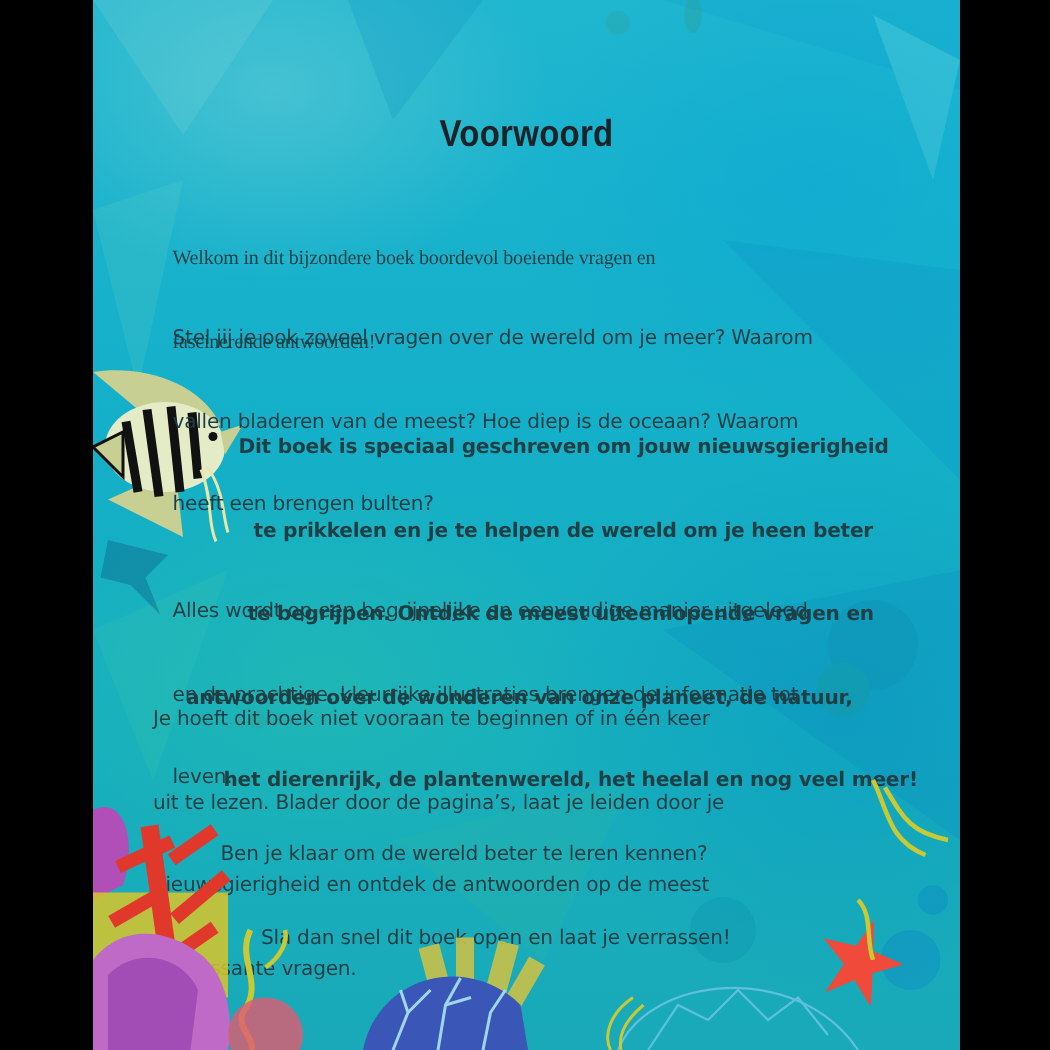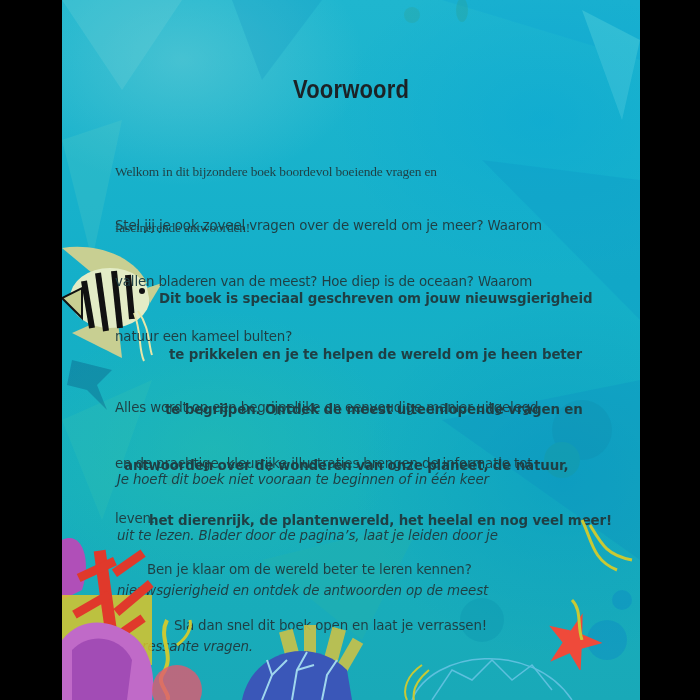--- a/index.html
+++ b/index.html
@@ -78,38 +78,38 @@
   <h1 class="title">Voorwoord</h1>
 
   <div class="para" style="left:53px;top:126px;font-family:Liberation Serif, serif;">
     <div>Welkom in dit bijzondere boek boordevol boeiende vragen en</div>
     <div>fascinerende antwoorden!</div>
   </div>
 
   <div class="para" style="left:53px;top:180px;">
     <div>Stel jij je ook zoveel vragen over de wereld om je meer? Waarom</div>
     <div>vallen bladeren van de meest? Hoe diep is de oceaan? Waarom</div>
-    <div>natuur een kameel bulten?</div>
+    <div>heeft een brengen bulten?</div>
   </div>
 
   <div class="para" style="left:0;top:253px;width:526px;font-weight:bold;">
     <div style="padding-left:97px">Dit boek is speciaal geschreven om jouw nieuwsgierigheid</div>
     <div style="padding-left:107px">te prikkelen en je te helpen de wereld om je heen beter</div>
     <div style="padding-left:103px">te begrijpen. Ontdek de meest uiteenlopende vragen en</div>
     <div style="padding-left:62px">antwoorden over de wonderen van onze planeet, de natuur,</div>
     <div style="padding-left:87px">het dierenrijk, de plantenwereld, het heelal en nog veel meer!</div>
   </div>
 
   <div class="para" style="left:53px;top:362px;">
     <div>Alles wordt op een begrijpelijke en eenvoudige manier uitgelegd</div>
     <div>en de prachtige, kleurrijke illustraties brengen de informatie tot</div>
     <div>leven.</div>
   </div>
 
-  <div class="para" style="left:55px;top:434px;font-style:italic;">
+  <div class="para" style="left:40px;top:434px;">
     <div>Je hoeft dit boek niet vooraan te beginnen of in één keer</div>
     <div>uit te lezen. Blader door de pagina’s, laat je leiden door je</div>
     <div>nieuwsgierigheid en ontdek de antwoorden op de meest</div>
     <div>interessante vragen.</div>
   </div>
 
   <div class="para" style="left:0;top:524px;width:578px;">
     <div style="padding-left:85px">Ben je klaar om de wereld beter te leren kennen?</div>
     <div style="padding-left:112px">Sla dan snel dit boek open en laat je verrassen!</div>
   </div>

